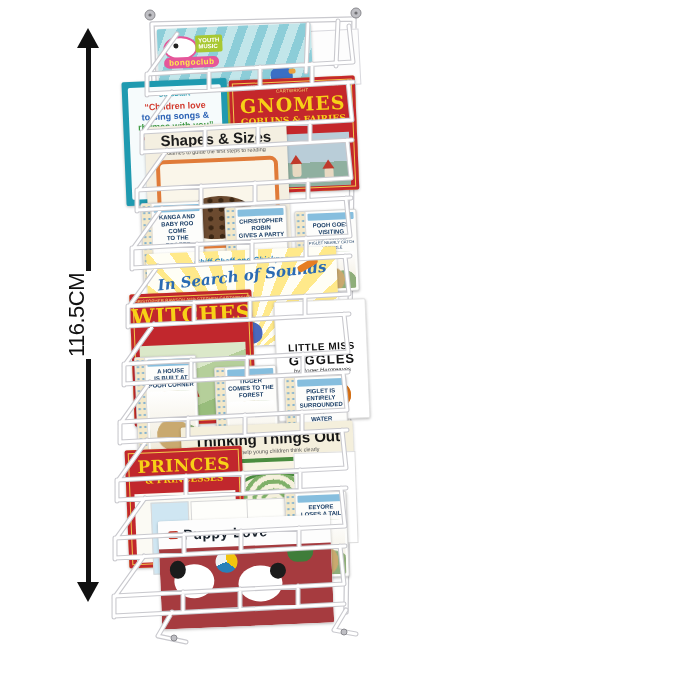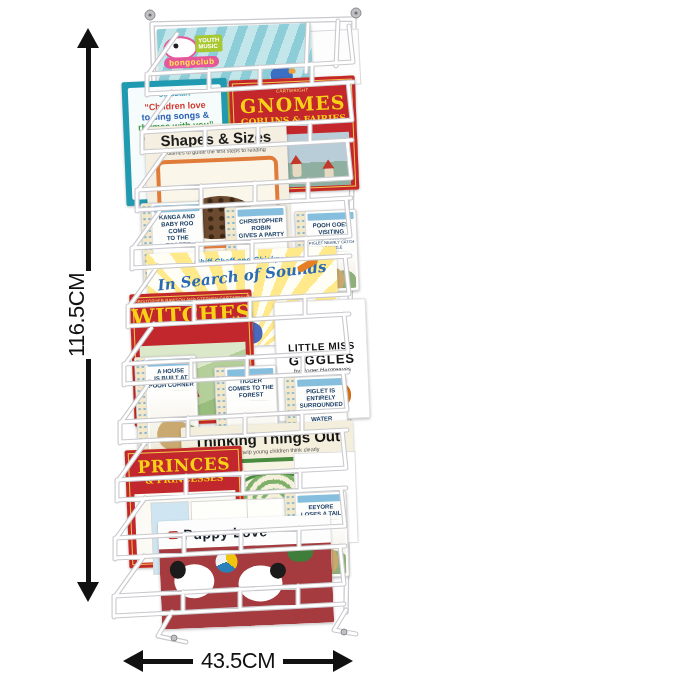--- a/index.html
+++ b/index.html
@@ -386,21 +386,14 @@
   <div class="dim-v">
     <span class="head-up"></span>
     <span class="vline"></span>
     <span class="vlabel-wrap">
       <span class="vlabel">116.5CM</span>
     </span>
     <span class="vline"></span>
     <span class="head-down"></span>
   </div>
 
-  <div class="dim-h">
-    <span class="head-left"></span>
-    <span class="hline"></span>
-    <span class="hlabel">43.5CM</span>
-    <span class="hline"></span>
-    <span class="head-right"></span>
-  </div>
 
 </div>
 
 </body></html>

